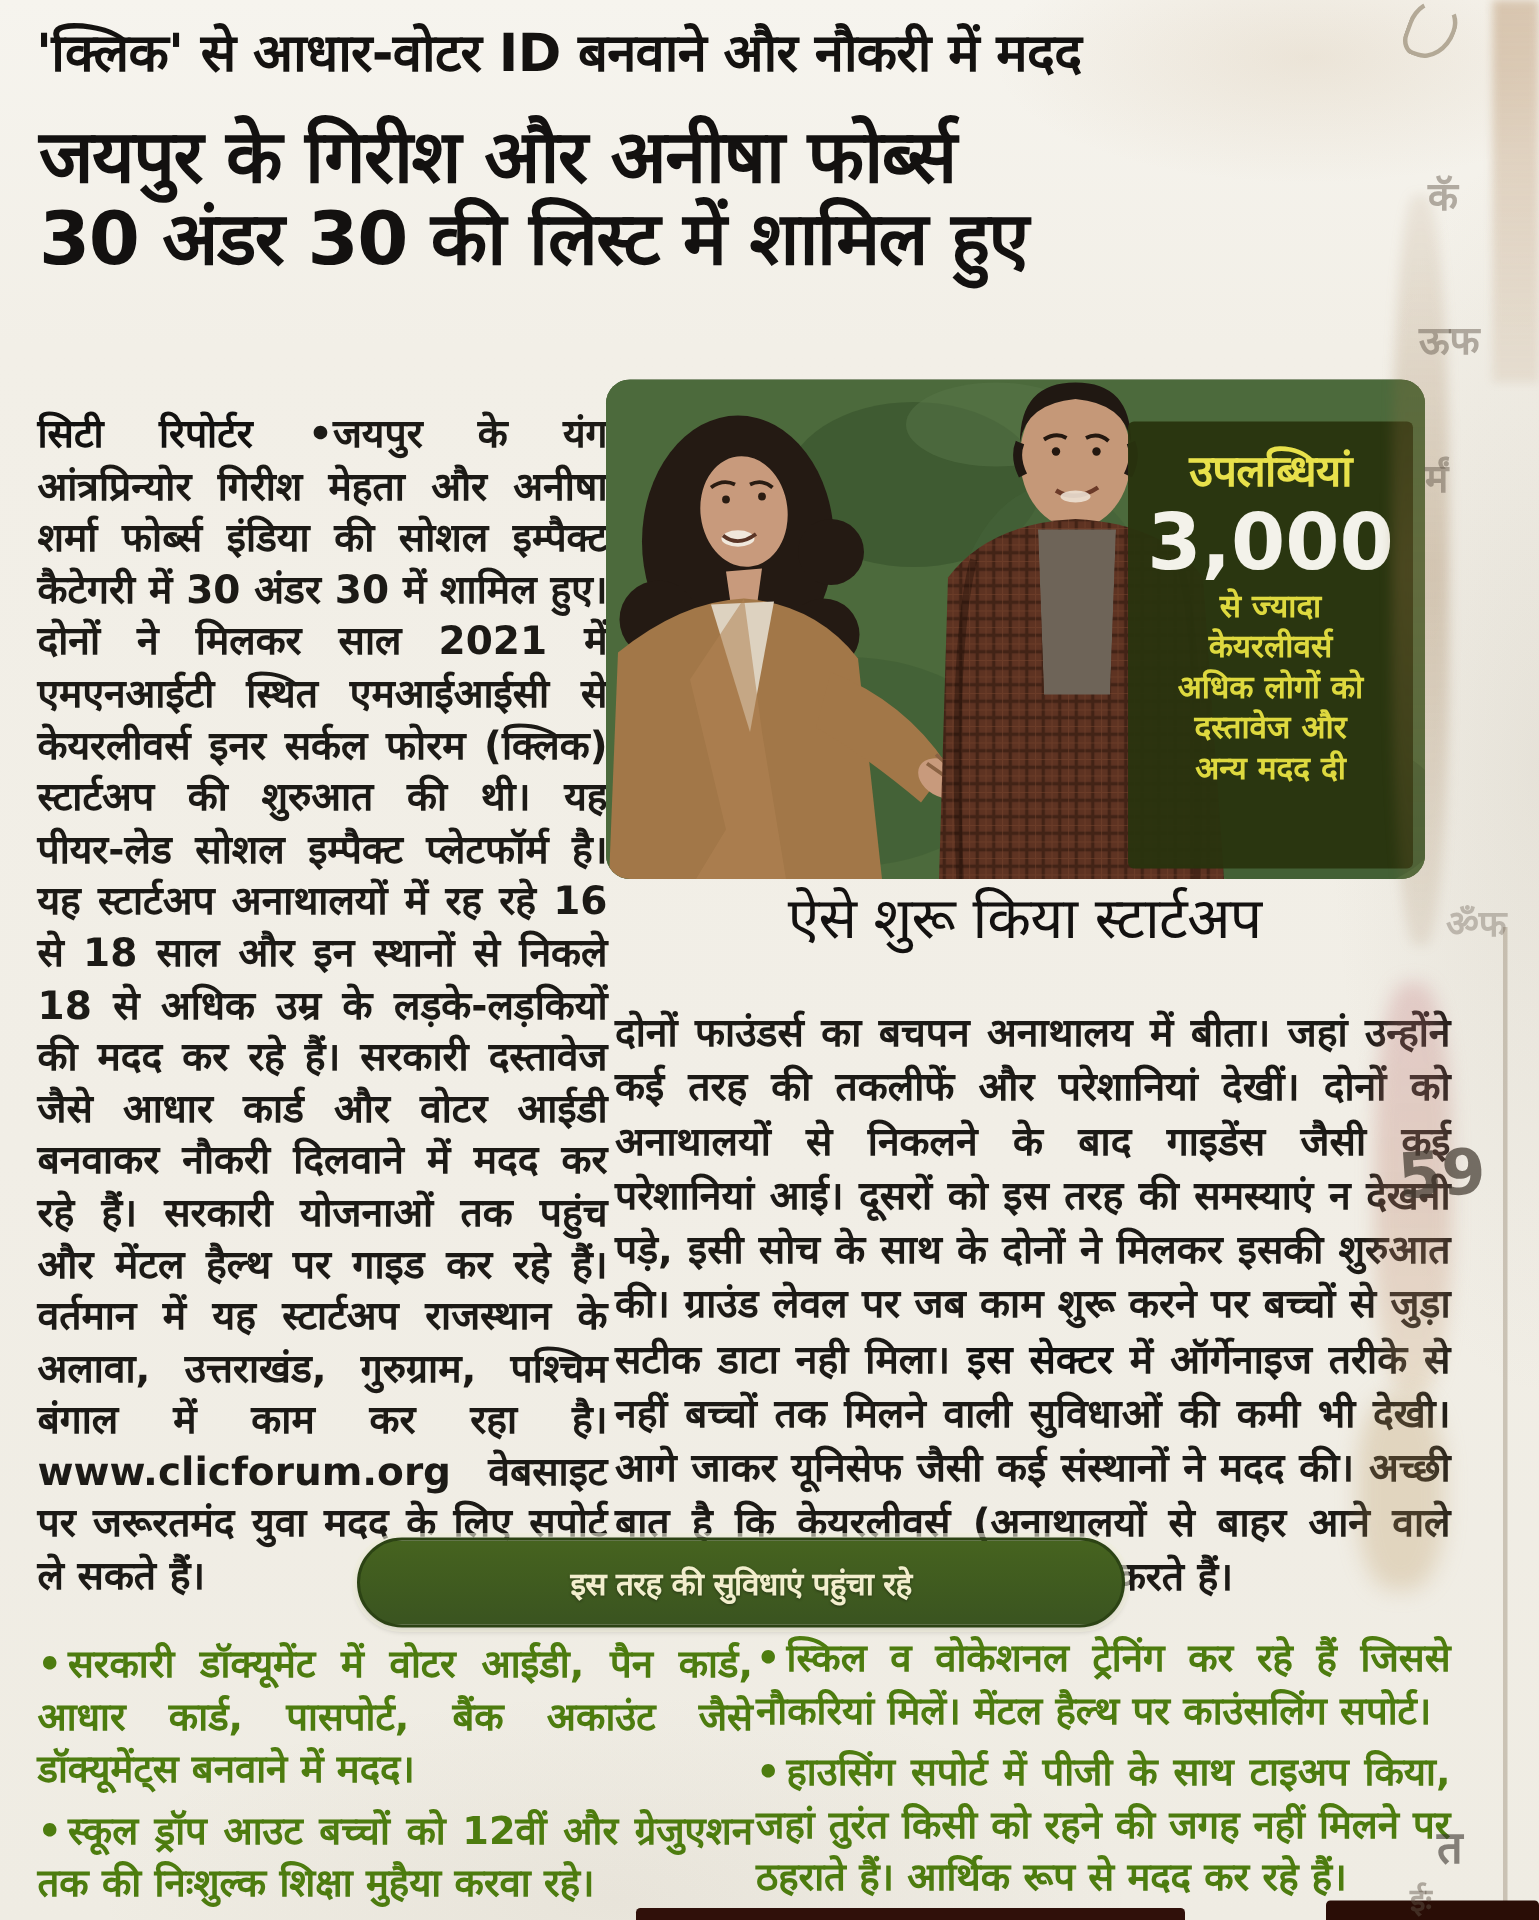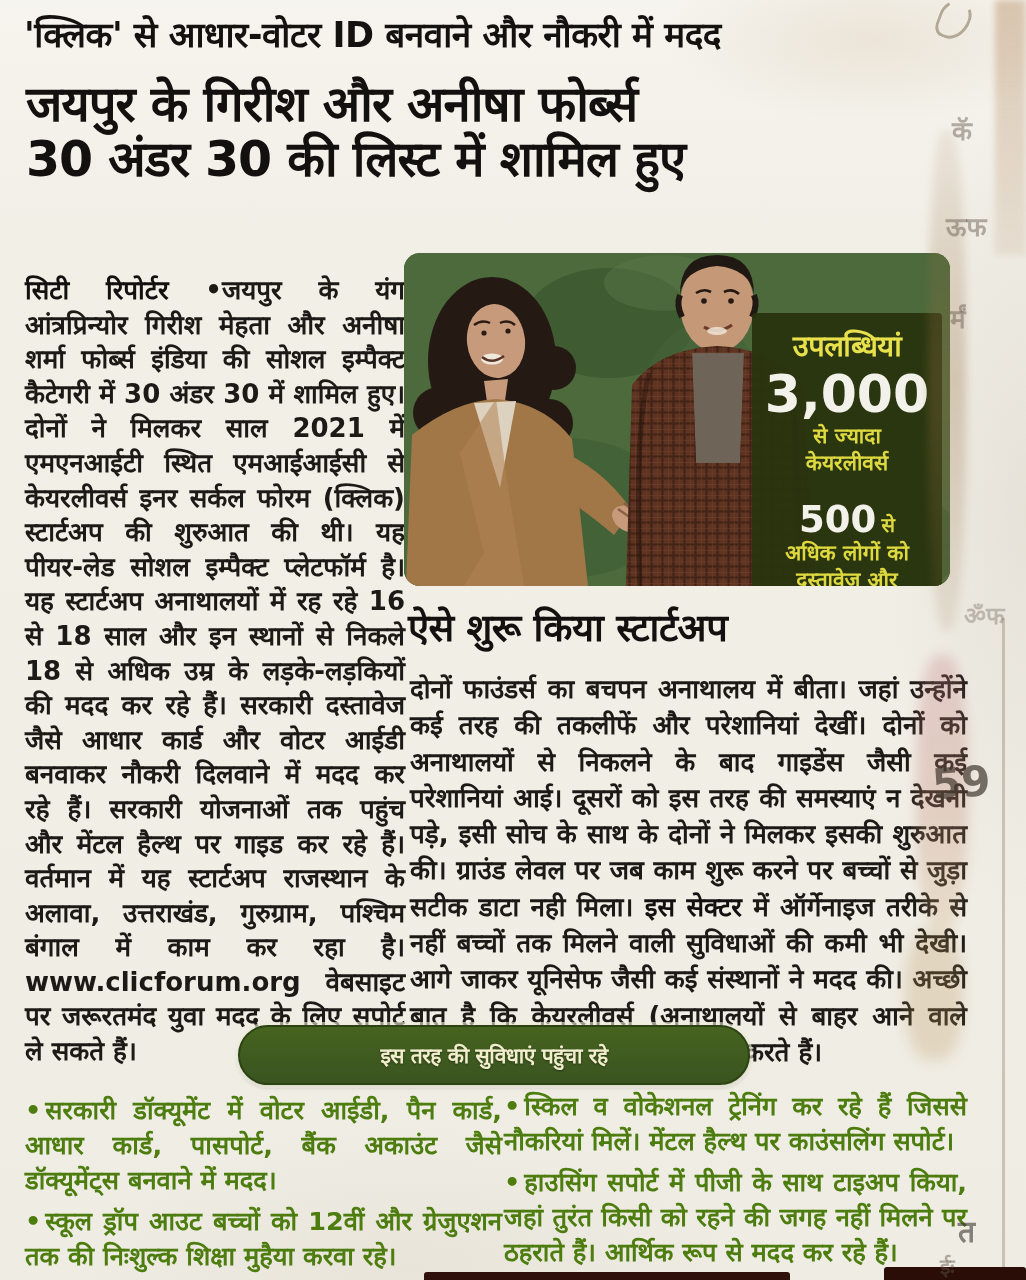--- a/index.html
+++ b/index.html
@@ -38,32 +38,32 @@
   
   .photo{
     position:absolute;left:404px;top:253px;width:546px;height:333px;
     border-radius:16px;overflow:hidden;background:#4c6a3c;
     box-shadow:inset 0 0 30px rgba(0,0,0,.25);
   }
   .photo svg{display:block;}
   .ach-panel{
     position:absolute;right:8px;top:28px;width:190px;height:298px;
     background:rgba(40,51,14,.94);border-radius:4px;
-    text-align:center;padding-top:12px;box-sizing:border-box;margin-top:32px;
+    text-align:center;padding-top:12px;box-sizing:border-box;
   }
   .ach-title{font-size:29px;font-weight:800;color:#e8e14b;letter-spacing:-0.5px;}
   .ach-num1{font-size:52px;font-weight:800;color:#f3f2ea;line-height:1.1;margin-top:2px;}
   .ach-line{font-size:21px;font-weight:700;color:#ded93f;line-height:27px;}
   .ach-num2{margin-top:24px;line-height:1.05;}
   .ach-num2 .num{font-size:37px;font-weight:800;color:#f3f2ea;}
   .ach-num2 .suf{font-size:20px;font-weight:700;color:#ded93f;}
   
   .startup-head{
-    position:absolute;left:408px;top:600px;width:550px;
-    font-size:38px;font-weight:700;letter-spacing:-0.5px;color:#131110;
+    position:absolute;left:408px;top:584px;width:550px;text-align:center;
+    font-size:38px;font-weight:400;letter-spacing:-0.5px;color:#131110;
   }
   .right-col{
     position:absolute;left:410px;top:645px;width:557px;
     font-size:26px;line-height:36.3px;text-align:justify;
     font-weight:600;color:#1c1a16;
   }
   .right-col b{font-weight:800;color:#121110;}
   
   .pill{
     position:absolute;left:238px;top:1025px;width:512px;height:60px;
@@ -179,24 +179,20 @@
       <path d="M340 100 Q358 140 360 210 L336 210 Z" fill="url(#chk)" opacity=".9"></path>
       <path d="M245 120 Q230 180 236 333" stroke="rgba(20,8,4,.35)" stroke-width="5" fill="none"></path>
       <path d="M382 120 Q398 180 394 333" stroke="rgba(20,8,4,.35)" stroke-width="5" fill="none"></path>
     </g>
   </svg>
   <div class="ach-panel">
     <div class="ach-title">उपलब्धियां</div>
     <div class="ach-num1">3,000</div>
     <div class="ach-line">से ज्यादा</div>
     <div class="ach-line">केयरलीवर्स</div>
-    <div class="ach-num2">
-      <span class="num">500</span>
-      <span class="suf">से</span>
-    </div>
     <div class="ach-line">अधिक लोगों को</div>
     <div class="ach-line">दस्तावेज और</div>
     <div class="ach-line">अन्य मदद दी</div>
   </div>
 </figure>
 
 <div class="startup-head">ऐसे शुरू किया स्टार्टअप</div>
 <p class="right-col">
   <span>दोनों फाउंडर्स का बचपन अनाथालय में बीता। जहां उन्होंने कई तरह की तकलीफें और परेशानियां देखीं। दोनों को अनाथालयों से निकलने के बाद गाइडेंस जैसी कई परेशानियां आई। दूसरों को इस तरह की समस्याएं न देखनी पड़े, इसी सोच के साथ के दोनों ने मिलकर इसकी शुरुआत की। ग्राउंड लेवल पर जब काम शुरू करने पर बच्चों से जुड़ा सटीक डाटा नही मिला। </span><b>इस सेक्टर</b><span> में ऑर्गेनाइज तरीके से नहीं बच्चों तक मिलने वाली सुविधाओं की कमी भी देखी। आगे जाकर यूनिसेफ जैसी कई संस्थानों ने मदद की। अच्छी बात है कि केयरलीवर्स (अनाथालयों से बाहर आने वाले युवा) आपस में एक-दूसरे की मदद करते हैं।</span>
 </p>

